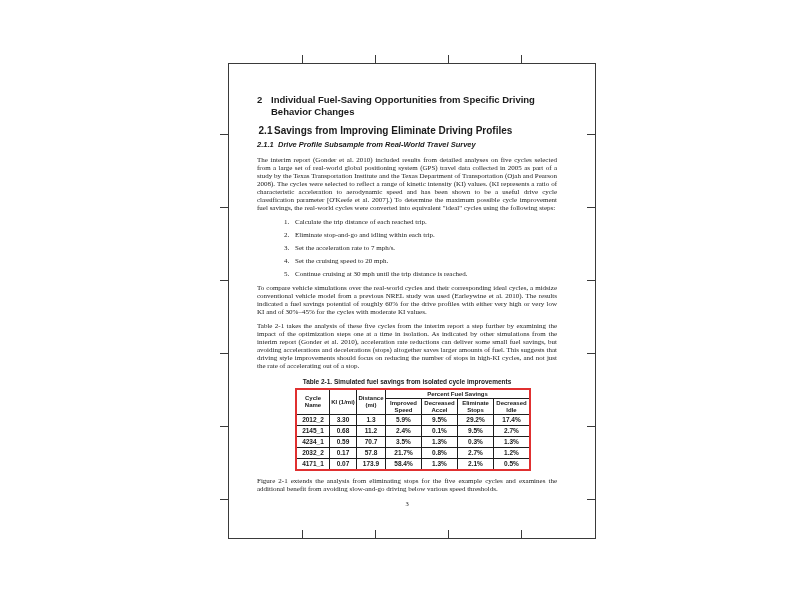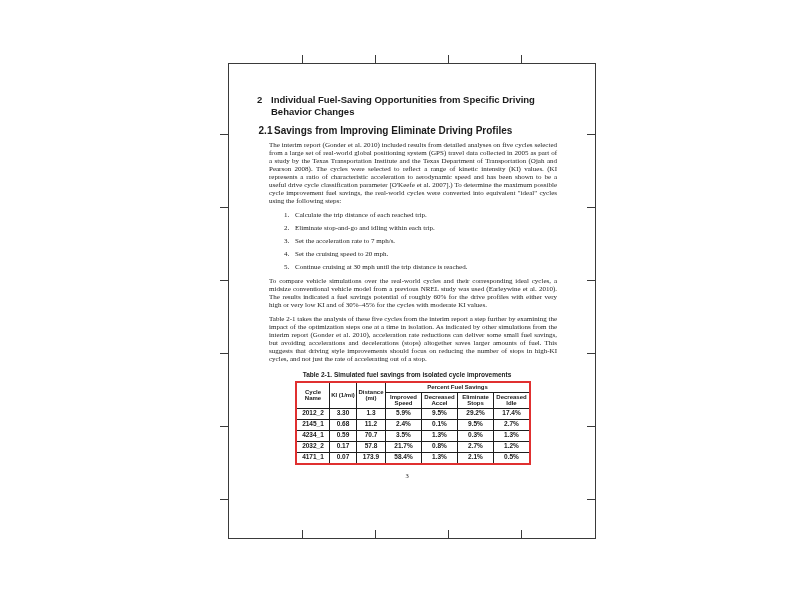--- a/index.html
+++ b/index.html
@@ -20,21 +20,21 @@
   .content{position:absolute;left:28px;top:30px;width:300px;}
   .h1{display:flex;font-family:"Liberation Sans",sans-serif;font-weight:bold;
       font-size:9.5px;line-height:11.5px;}
   .h1 .hnum{width:14px;flex:none;}
   .h2{display:flex;font-family:"Liberation Sans",sans-serif;font-weight:bold;
       font-size:10px;line-height:9px;margin-top:9px;text-align:center;}
   .h2 .hnum{width:17px;flex:none;}
   .h3{display:flex;font-family:"Liberation Sans",sans-serif;font-weight:bold;font-style:italic;
       font-size:7.5px;line-height:8.5px;margin-top:6px;}
   .h3 .hnum{width:21px;flex:none;}
-  p{font-size:7px;line-height:8px;text-align:justify;margin:6px 0 0 12px;}
+  p{font-size:7px;line-height:8px;text-align:justify;margin:6px 0 0 0;}
   .steps{margin:6px 0 0 27px;}
   .step{display:flex;font-size:7px;line-height:8px;margin-top:5px;}
   .step .snum{width:11px;flex:none;}
   .tbl-title{font-family:"Liberation Sans",sans-serif;font-weight:bold;font-size:6.5px;
       line-height:7px;text-align:center;margin-top:8px;}
   table{border-collapse:collapse;margin:3px 0 0 38px;
       border:2px solid var(--highlight-box,#e03030);
       font-family:"Liberation Sans",sans-serif;}
   th,td{border:1px solid #1d1d1d;font-size:6px;line-height:6.5px;font-weight:bold;
       text-align:center;vertical-align:middle;padding:1px 1px;}
@@ -74,20 +74,24 @@
     <div class="h1">
       <span class="hnum">2</span>
       <span>Individual Fuel-Saving Opportunities from Specific Driving Behavior Changes</span>
     </div>
 
     <div class="h2">
       <span class="hnum">2.1</span>
       <span>Savings from Improving Eliminate Driving Profiles</span>
     </div>
 
+    <div class="h3">
+      <span class="hnum">2.1.1</span>
+      <span>Drive Profile Subsample from Real-World Travel Survey</span>
+    </div>
 
     <p>The interim report (Gonder et al. 2010) included results from detailed analyses on five cycles selected from a large set of real-world global positioning system (GPS) travel data collected in 2005 as part of a study by the Texas Transportation Institute and the Texas Department of Transportation (Ojah and Pearson 2008). The cycles were selected to reflect a range of kinetic intensity (KI) values. (KI represents a ratio of characteristic acceleration to aerodynamic speed and has been shown to be a useful drive cycle classification parameter [O'Keefe et al. 2007].) To determine the maximum possible cycle improvement fuel savings, the real-world cycles were converted into equivalent "ideal" cycles using the following steps:</p>
 
     <div class="steps">
       <div class="step">
         <span class="snum">1.</span>
         <span>Calculate the trip distance of each reached trip.</span>
       </div>
       <div class="step">
         <span class="snum">2.</span>
@@ -168,17 +172,18 @@
         <td>0.07</td>
         <td>173.9</td>
         <td>58.4%</td>
         <td>1.3%</td>
         <td>2.1%</td>
         <td>0.5%</td>
       </tr>
     </tbody>
       </table>
 
+    <p>Figure 2-1 extends the analysis from eliminating stops for the five example cycles and examines the additional benefit from avoiding slow-and-go driving below various speed thresholds.</p>
 
     <div class="pagenum">3</div>
 
   </div>
 </div>
 
 </body></html>

